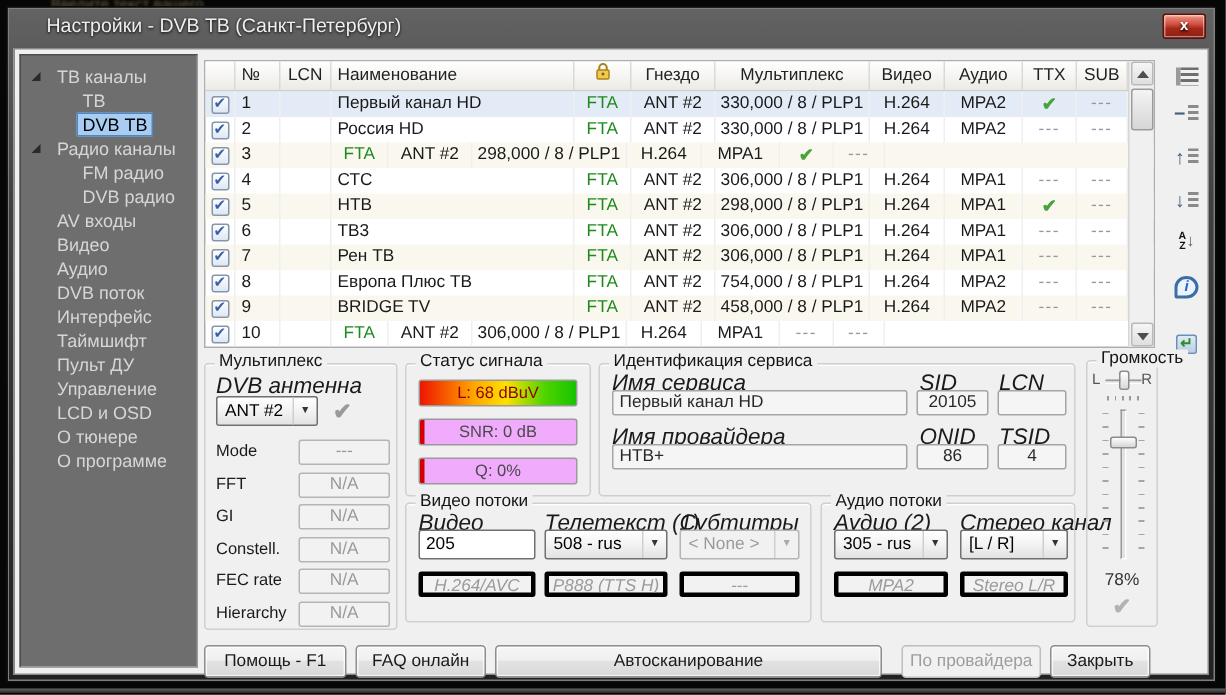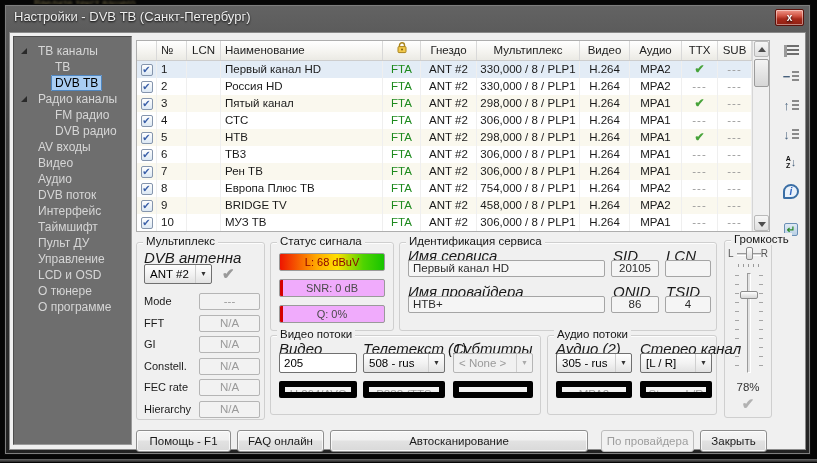--- a/index.html
+++ b/index.html
@@ -10,21 +10,21 @@
   .bg-top-text { position:absolute; left:34px; top:-2px; font-size:10px; color:#9a8d5d;
     filter:blur(1.2px); opacity:.65; white-space:nowrap; }
   .bg-bottom-line { position:absolute; left:0; right:0; bottom:1px; height:3px;
     background:linear-gradient(#888,#333); opacity:.75; }
 
   
   .window { position:absolute; left:4px; top:4px; width:807px; height:451px;
     background:linear-gradient(#636363,#3f3f3f 30%,#222); border:1px solid #0c0c0c;
     box-shadow: inset 0 0 0 1px #7e7e7e; }
   .titlebar { position:absolute; left:0; right:0; top:0; height:25px;
-    color:#efefef; font-size:13px; line-height:24px; padding-left:9px;
+    color:#efefef; font-size:13px; line-height:24px; padding-left:26px;
     text-shadow:0 1px 2px #000; }
   .close-btn { position:absolute; right:6px; top:4px; width:29px; height:17px;
     border:1px solid #5c120b; border-radius:2px; color:#fff; font-size:10px; font-weight:bold;
     text-align:center; line-height:15px;
     background:linear-gradient(#f0988a,#d05242 40%,#a5291a 60%,#8f2013);
     box-shadow: inset 0 0 0 1px rgba(255,255,255,.45); cursor:default; }
   .client { position:absolute; left:4px; right:4px; top:27px; bottom:4px;
     background:#f0f0f0; border:1px solid #8a8a8a; }
 
   
@@ -108,23 +108,23 @@
   .gb-multiplex { left:126px; top:209px; width:129px; height:178px; }
   .gb-signal { left:260px; top:209px; width:124px; height:89px; }
   .gb-service { left:389px; top:209px; width:318px; height:89px; }
   .gb-video { left:260px; top:302px; width:271px; height:80px; }
   .gb-audio { left:537px; top:302px; width:170px; height:80px; }
   .gb-volume { left:714px; top:207px; width:48px; height:178px; }
 
   .lbl { position:absolute; font-size:15px; color:#1a1a1a; white-space:nowrap;font-style:italic; }
 
   
-  .ro { position:absolute; border:6px solid #000000; background:#f2f2f2; color:#9a9a9a;
+  .ro { position:absolute; border:3px solid #000000; background:#f2f2f2; color:#9a9a9a;
     font-size:11.5px; text-align:center; line-height:15px; height:17px; border-radius:2px;
-    overflow:hidden; }
+    overflow:hidden;font-style:italic; }
   .fld { position:absolute; border:1px solid #a5a5a5; background:#f5f5f5; color:#2a2a2a;
     font-size:11.5px; line-height:15px; height:17px; padding-left:4px; border-radius:2px;
     overflow:hidden; }
   .fld.num { text-align:center; padding-left:0; }
   .txt-input { position:absolute; border:1px solid #707070; background:#fff; color:#000;
     font-size:11.5px; height:20px; padding-left:4px; border-radius:2px;
     font-family:"Liberation Sans", sans-serif; }
   .dd { position:absolute; height:20px; border:1px solid #707070; border-radius:2px;
     background:linear-gradient(#fff,#f1f1f1 55%,#e2e2e2); font-size:11.5px; color:#000; }
   .dd .txt { position:absolute; left:5px; top:0; line-height:18px; white-space:nowrap; }
@@ -260,21 +260,20 @@
             <div class="cell c6">330,000 / 8 / PLP1</div>
             <div class="cell c7">H.264</div>
             <div class="cell c8">MPA2</div>
             <div class="cell c9"><span class="dim">---</span></div>
             <div class="cell c10"><span class="dim">---</span></div>
           </div>
           <div class="tr stripe">
             <div class="cell c0"><span class="cbx">✔</span></div>
             <div class="cell c1">3</div>
             <div class="cell c2"></div>
-            <div class="cell c3">Пятый канал</div>
             <div class="cell c4 fta">FTA</div>
             <div class="cell c5">ANT #2</div>
             <div class="cell c6">298,000 / 8 / PLP1</div>
             <div class="cell c7">H.264</div>
             <div class="cell c8">MPA1</div>
             <div class="cell c9"><span class="green-check">✔</span></div>
             <div class="cell c10"><span class="dim">---</span></div>
           </div>
           <div class="tr">
             <div class="cell c0"><span class="cbx">✔</span></div>
@@ -351,21 +350,20 @@
             <div class="cell c6">458,000 / 8 / PLP1</div>
             <div class="cell c7">H.264</div>
             <div class="cell c8">MPA2</div>
             <div class="cell c9"><span class="dim">---</span></div>
             <div class="cell c10"><span class="dim">---</span></div>
           </div>
           <div class="tr">
             <div class="cell c0"><span class="cbx">✔</span></div>
             <div class="cell c1">10</div>
             <div class="cell c2"></div>
-            <div class="cell c3">МУЗ ТВ</div>
             <div class="cell c4 fta">FTA</div>
             <div class="cell c5">ANT #2</div>
             <div class="cell c6">306,000 / 8 / PLP1</div>
             <div class="cell c7">H.264</div>
             <div class="cell c8">MPA1</div>
             <div class="cell c9"><span class="dim">---</span></div>
             <div class="cell c10"><span class="dim">---</span></div>
           </div>
         </div>
       <div class="vscroll">

